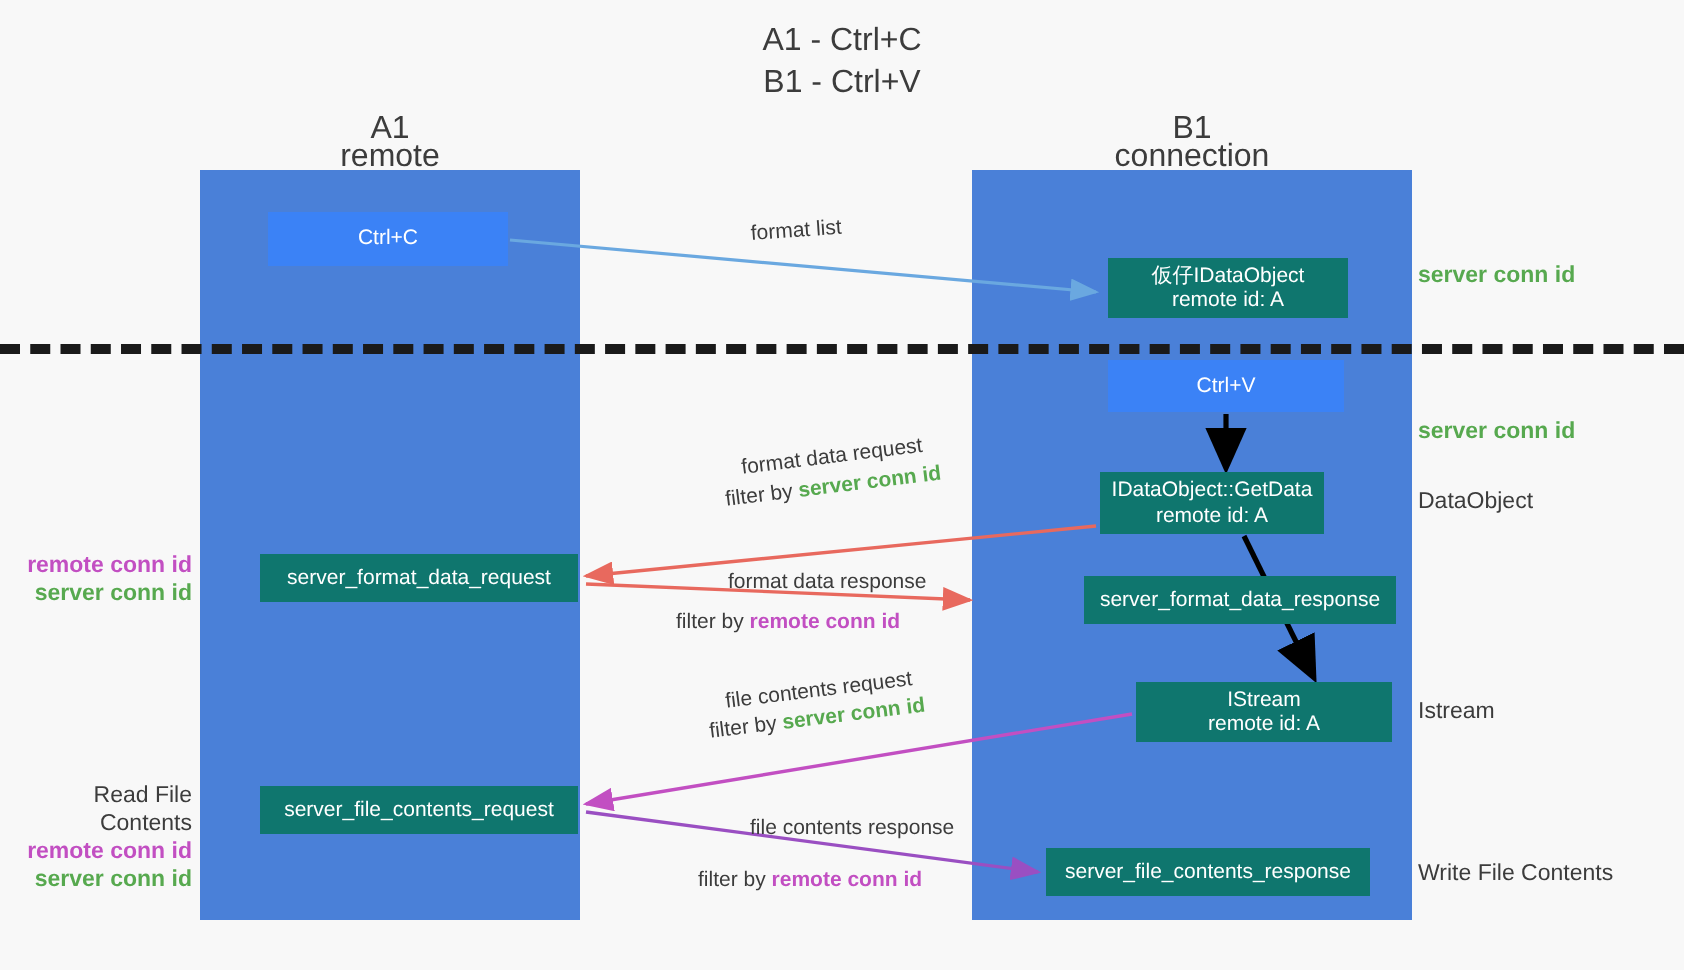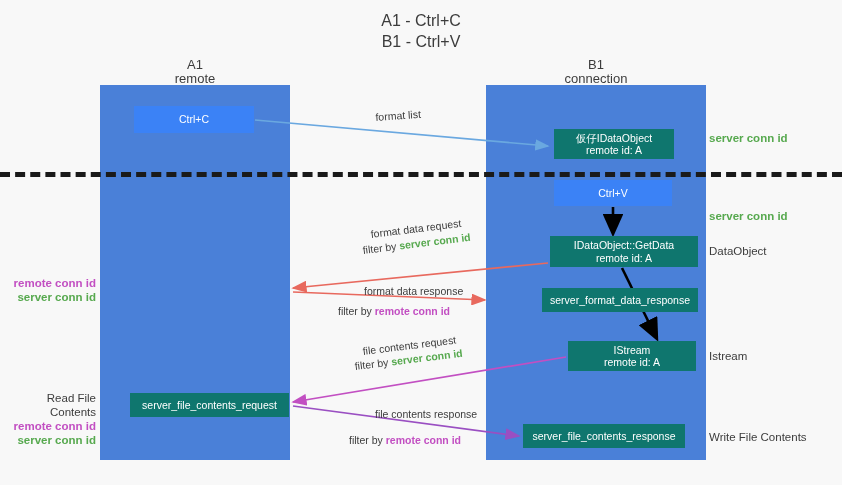--- a/index.html
+++ b/index.html
@@ -13,21 +13,21 @@
   svg.wires{position:absolute;left:0;top:0;width:842px;height:485px;pointer-events:none;}
 
   
   .title{
     position:absolute;left:0;top:10px;width:842px;text-align:center;
     font-size:16px;line-height:21px;color:#3c3c3c;white-space:pre-line;
   }
 
   
   .colhead{
-    position:absolute;text-align:center;font-size:13px;line-height:14px;
+    position:absolute;text-align:center;font-size:16px;line-height:14px;
     color:#3c3c3c;white-space:pre-line;
   }
   #head-a1{left:100px;top:58px;width:190px;}
   #head-b1{left:486px;top:58px;width:220px;}
 
   
   .lane{position:absolute;background:#4a80d8;}
   #lane-a1{left:100px;top:85px;width:190px;height:375px;}
   #lane-b1{left:486px;top:85px;width:220px;height:375px;}
 
@@ -42,21 +42,21 @@
     position:absolute;display:flex;align-items:center;justify-content:center;
     text-align:center;color:#ffffff;font-size:10.5px;line-height:12.5px;
     white-space:pre-line;box-sizing:border-box;padding:2px 4px;
   }
   .node.orange{background:#0f766e;}
   .node.green{background:#3b82f6;}
 
   #n-ctrlc{left:134px;top:106px;width:120px;height:27px;}
   #n-tempdo{left:554px;top:129px;width:120px;height:30px;}
   #n-ctrlv{left:554px;top:180px;width:118px;height:26px;}
-  #n-getdata{left:550px;top:236px;width:148px;height:31px;}
+  #n-getdata{left:550px;top:236px;width:112px;height:31px;}
   #n-fmtreq{left:130px;top:277px;width:159px;height:24px;}
   #n-fmtresp{left:499px;top:288px;width:156px;height:24px;margin-left:43px;}
   #n-istream{left:568px;top:341px;width:128px;height:30px;}
   #n-filereq{left:130px;top:393px;width:159px;height:24px;}
   #n-fileresp{left:523px;top:424px;width:162px;height:24px;}
 
   
   .rightlabel{position:absolute;font-size:11.5px;color:#3c3c3c;}
   .rightlabel.green{color:#57a94f;font-weight:bold;}
   #r-serverconn1{left:709px;top:132px;}
@@ -140,20 +140,21 @@
   </svg>
 
   <div class="divider"></div>
 
   <div class="node green" id="n-ctrlc">Ctrl+C</div>
   <div class="node orange" id="n-tempdo">仮仔IDataObject
 remote id: A</div>
   <div class="node green" id="n-ctrlv">Ctrl+V</div>
   <div class="node orange" id="n-getdata">IDataObject::GetData
 remote id: A</div>
+  <div class="node orange" id="n-fmtreq">server_format_data_request</div>
   <div class="node orange" id="n-fmtresp">server_format_data_response</div>
   <div class="node orange" id="n-istream">IStream
 remote id: A</div>
   <div class="node orange" id="n-filereq">server_file_contents_request</div>
   <div class="node orange" id="n-fileresp">server_file_contents_response</div>
 
   <div class="rightlabel green" id="r-serverconn1">server conn id</div>
   <div class="rightlabel green" id="r-serverconn2">server conn id</div>
   <div class="rightlabel" id="r-dataobject">DataObject</div>
   <div class="rightlabel" id="r-istream">Istream</div>

